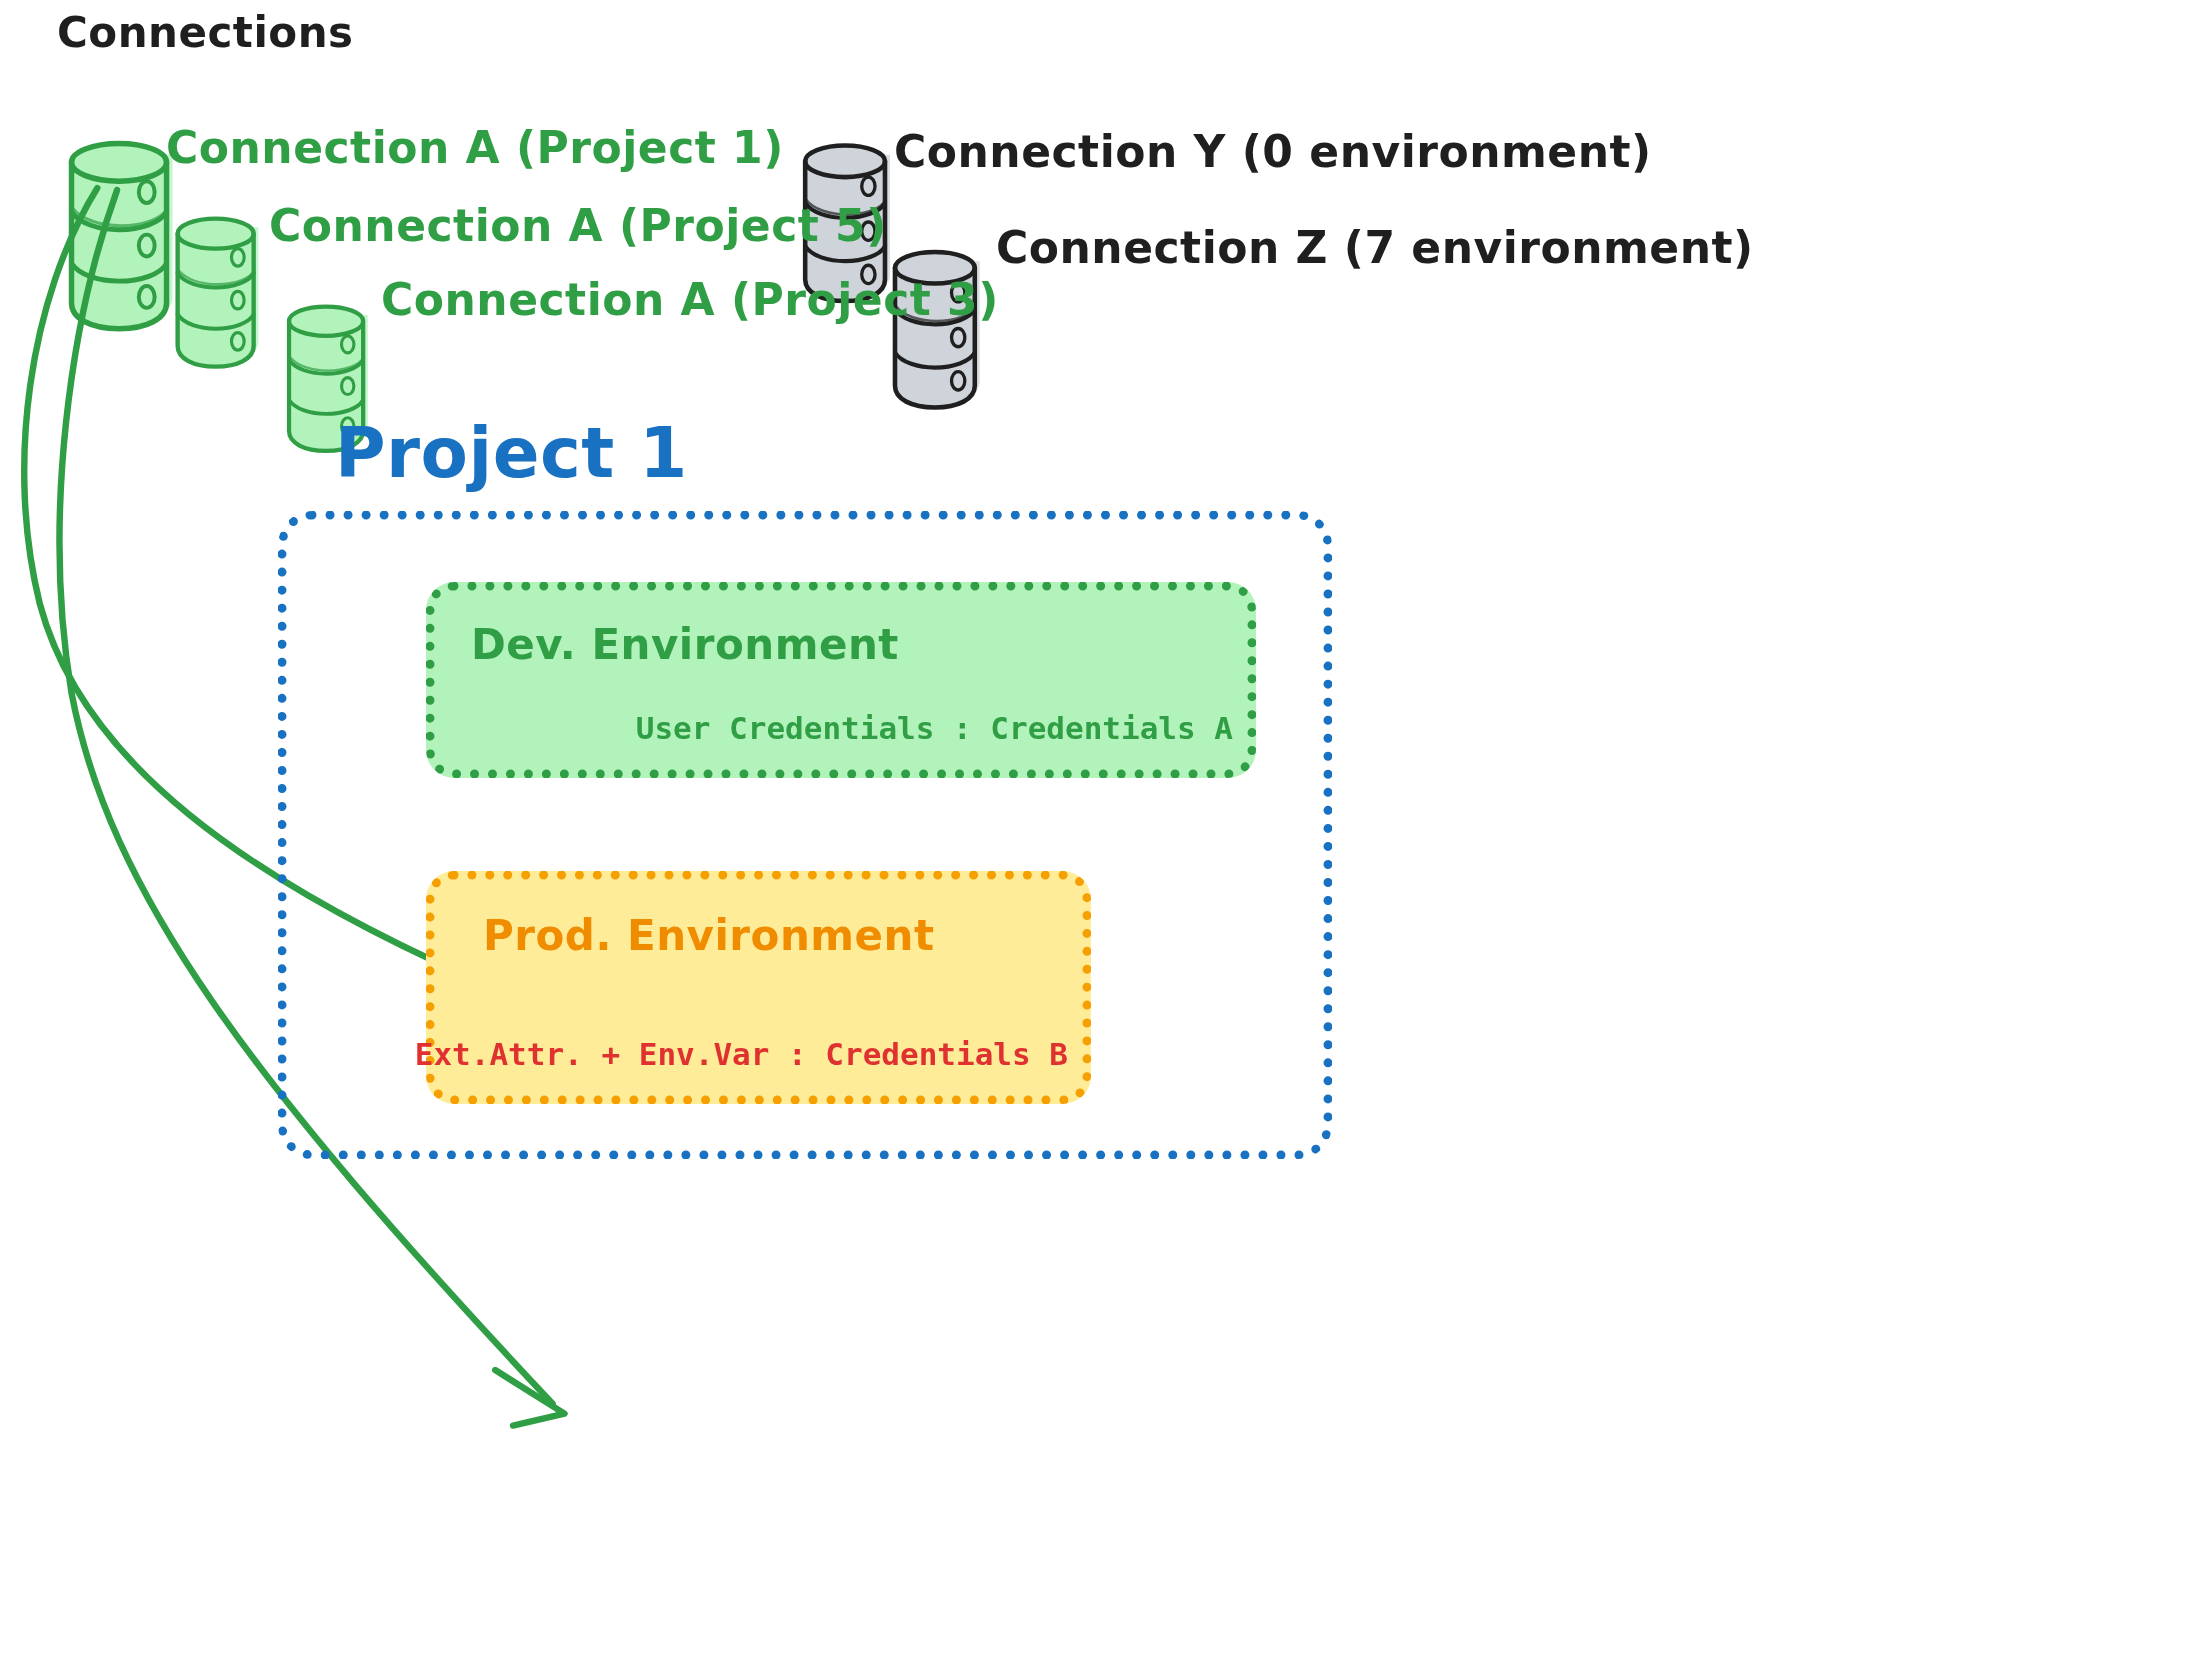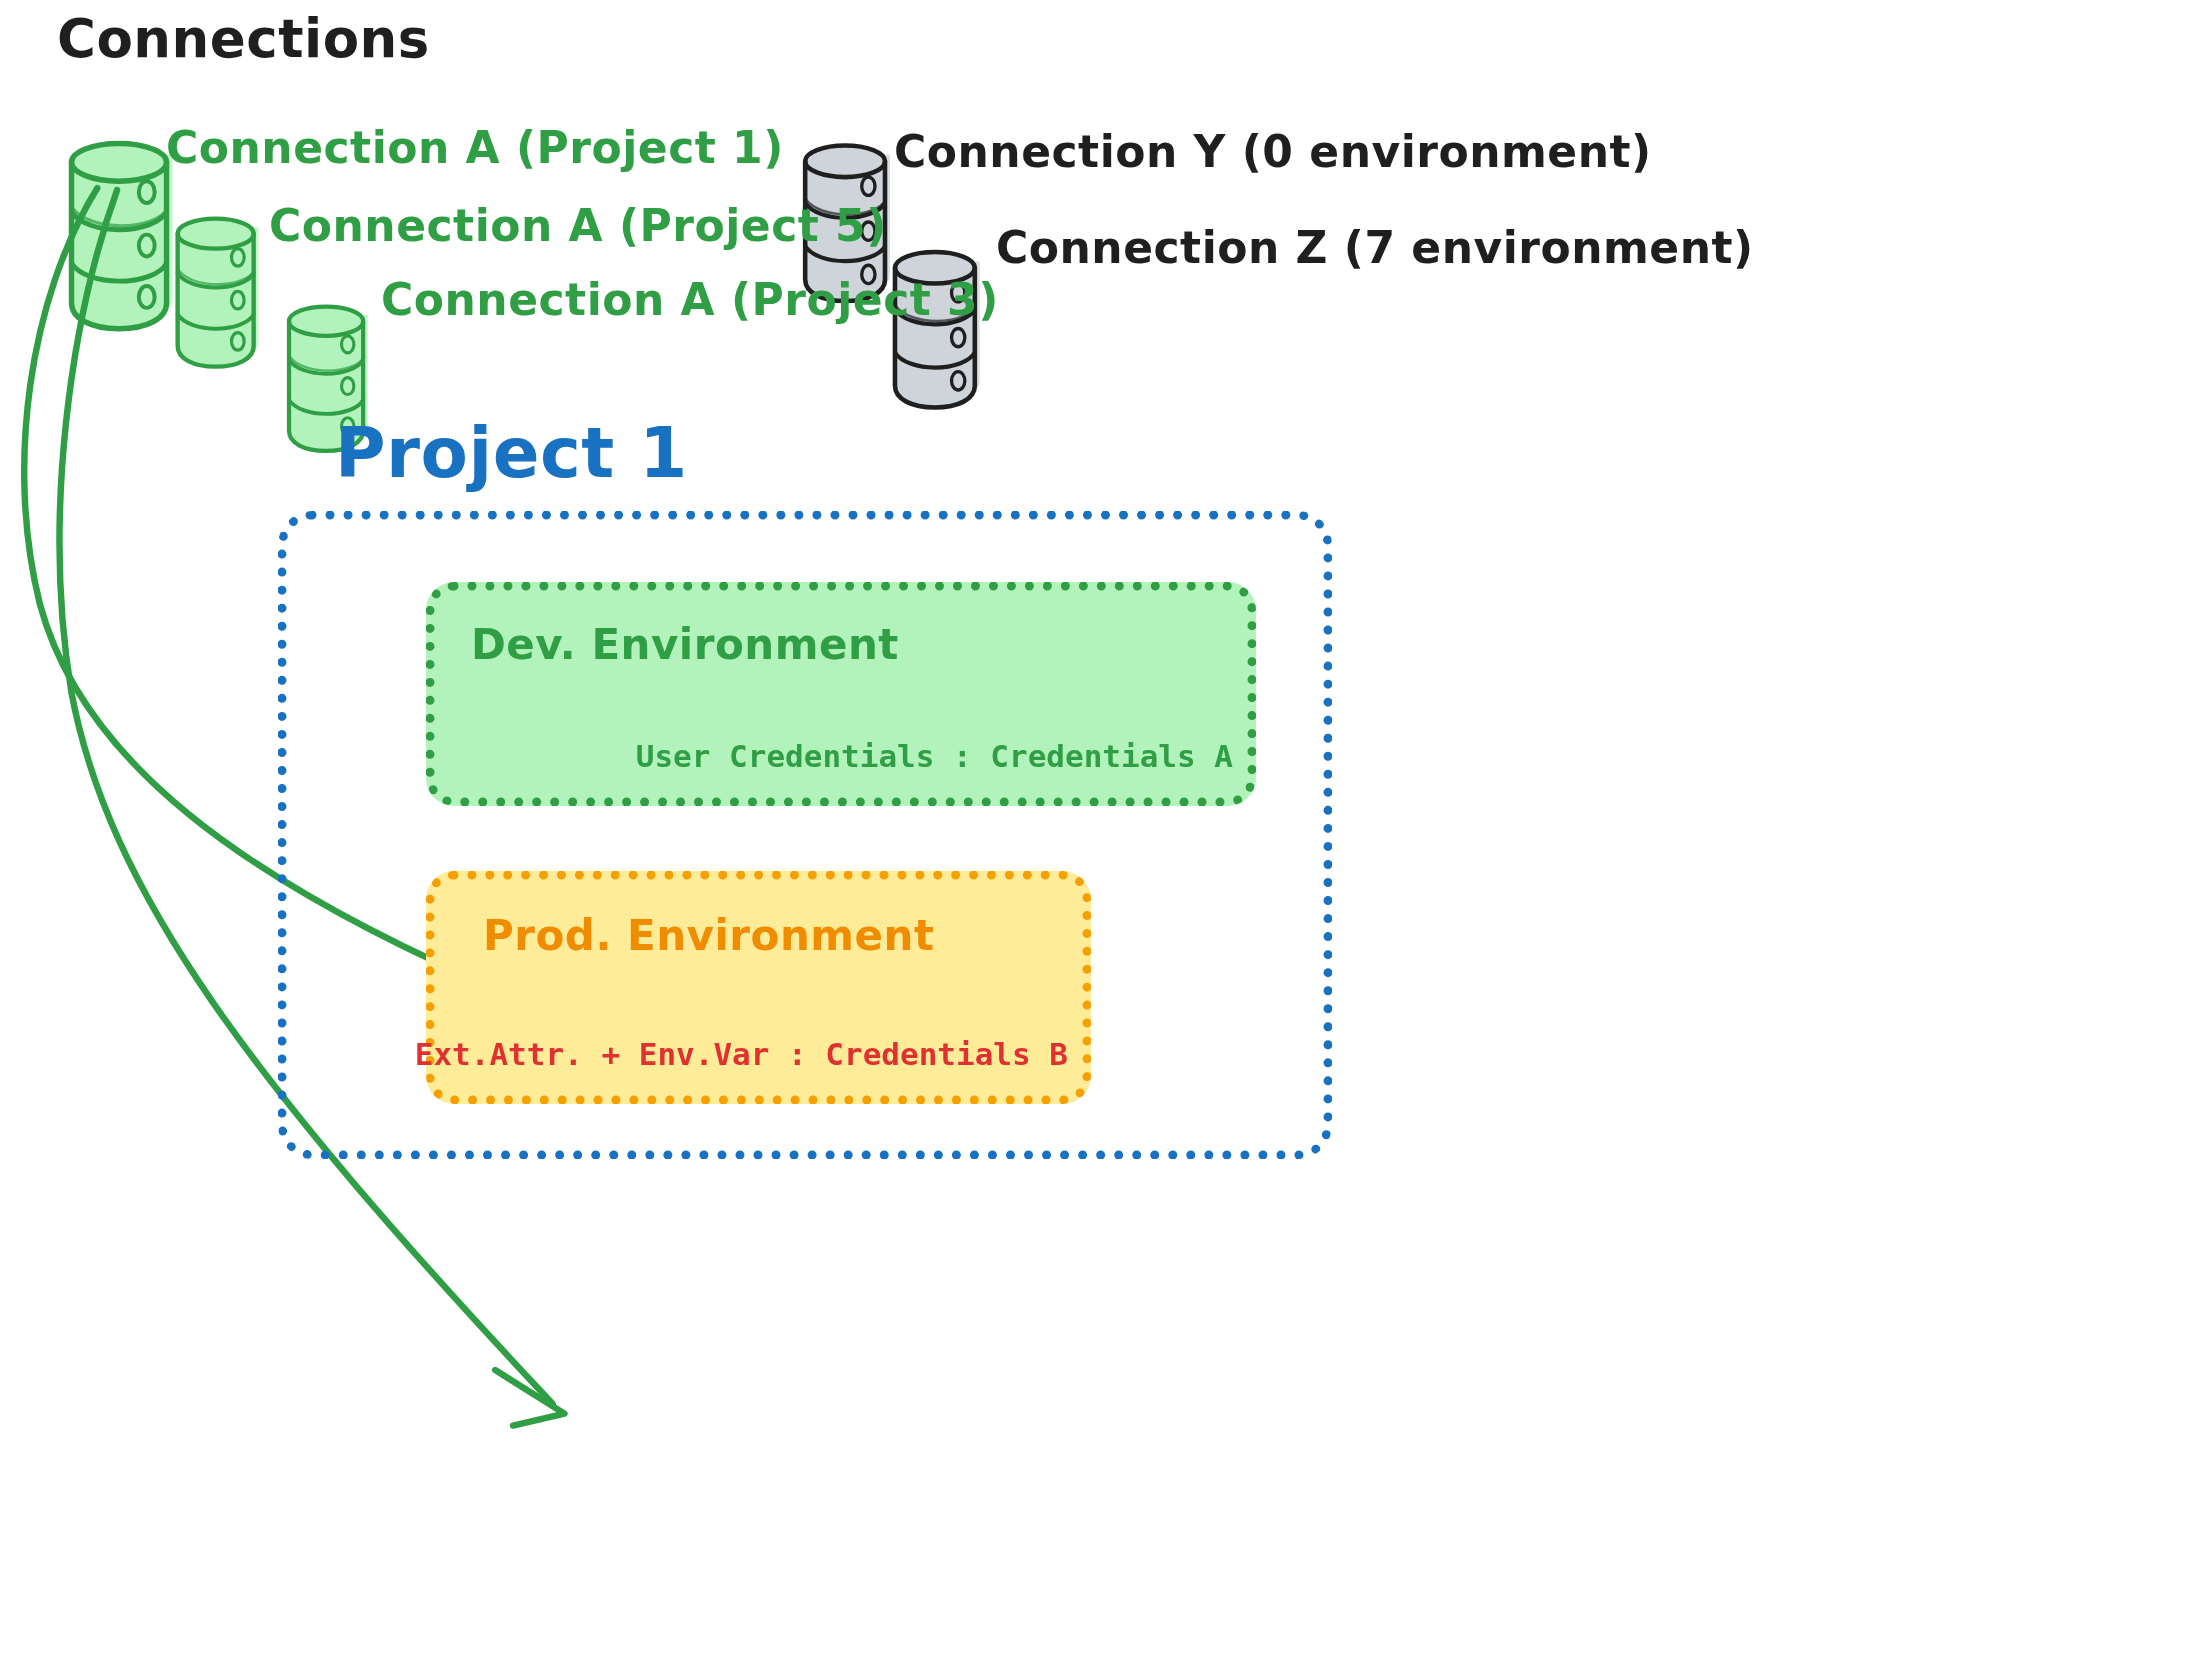--- a/index.html
+++ b/index.html
@@ -32,21 +32,21 @@
   .lbl {
     position: absolute;
     white-space: nowrap;
     line-height: 1;
   }
 
   
   #title {
     left: 57px;
     top: 12px;
-    font-size: 53px;
+    font-size: 42px;
     color: #1f1f1f;
   }
 
   
   .conn-label { font-size: 44px; }
   .conn-green { color: #2f9e44; }
   .conn-gray  { color: #1f1f1f; }
 
   #conn-a1 { left: 166px;  top: 126px; }
   #conn-a2 { left: 269px;  top: 204px; }
@@ -65,21 +65,21 @@
   
   .env-box {
     position: absolute;
     border-radius: 28px;
     box-sizing: border-box;
   }
   #dev-box {
     left: 426px;
     top: 582px;
     width: 830px;
-    height: 224px;
+    height: 196px;
     background: #b2f2bb;
     border: 9px dotted #2f9e44;
   }
   #prod-box {
     left: 426px;
     top: 871px;
     width: 665px;
     height: 233px;
     background: #ffec99;
     border: 9px dotted #f59f00;

